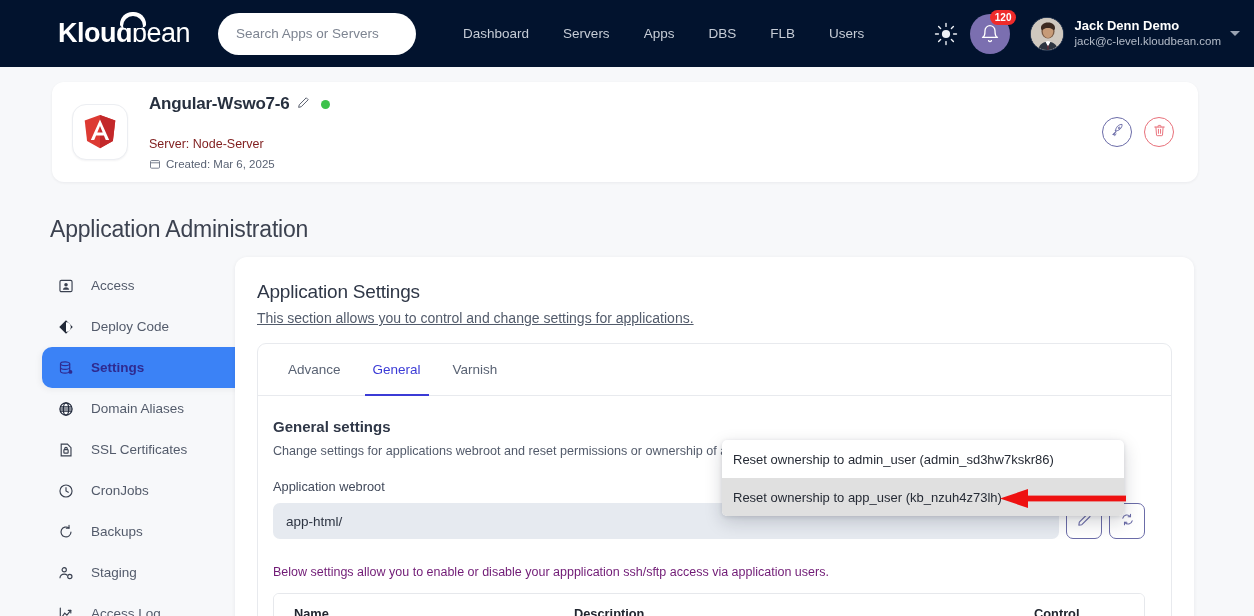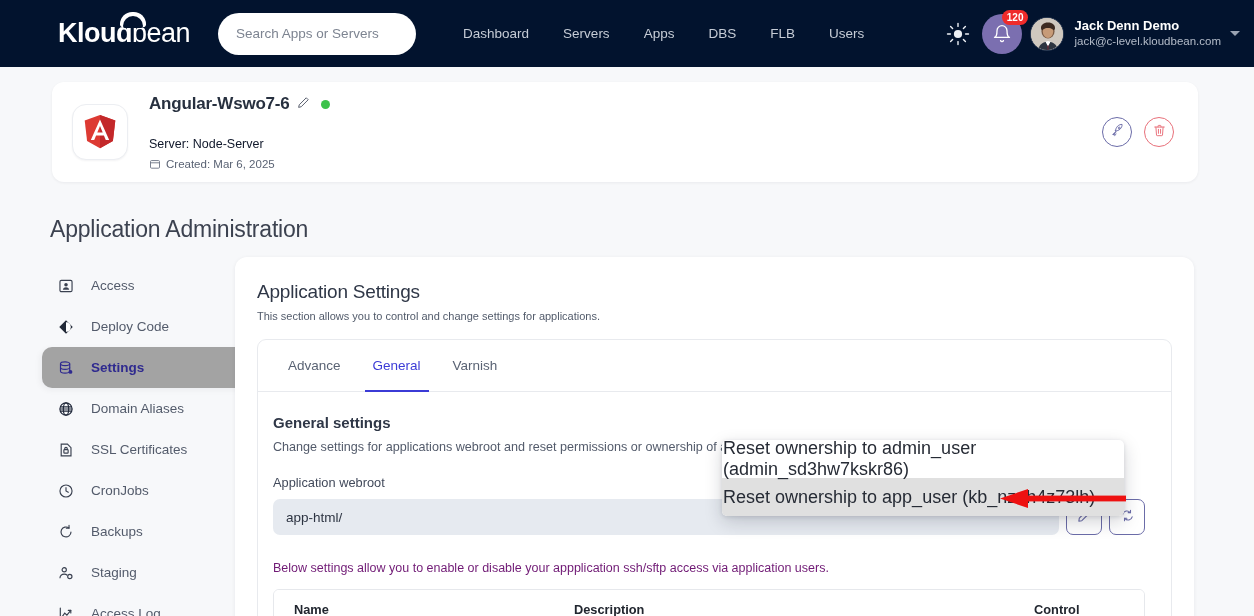--- a/index.html
+++ b/index.html
@@ -48,21 +48,21 @@
   .nav-links { display: flex; align-items: center; margin-left: 30px; }
   .nav-links a {
     color: #c6ccd6; font-size: 13.5px; text-decoration: none;
     padding: 0 17px;
   }
   .nav-right {
     margin-left: auto; display: flex; align-items: center;
     padding-right: 14px;
   }
   .sun-icon { width: 28px; height: 28px; position: relative; margin-right: 10px; }
-  .bell-wrap { position: relative; width: 40px; height: 40px; margin-right: 8px; }
+  .bell-wrap { position: relative; width: 40px; height: 40px; margin-right: 20px; }
   .bell-circle {
     width: 40px; height: 40px; border-radius: 50%;
     background: #7b6fb0;
     display: flex; align-items: center; justify-content: center;
   }
   .badge {
     position: absolute; top: -4px; right: -6px;
     background: #ef2b2b; color: #fff;
     font-size: 10px; font-weight: bold;
     border-radius: 10px; padding: 2px 5px; line-height: 1.1;
@@ -98,21 +98,21 @@
     box-shadow: 0 1px 2px rgba(16,24,40,0.05);
   }
   .app-meta { margin-left: 21px; }
   .app-title-row { display: flex; align-items: center; }
   .app-title { font-size: 17px; color: #27303f; font-weight: bold; letter-spacing: -0.2px; }
   .pencil-mini { margin-left: 7px; }
   .status-dot {
     width: 9px; height: 9px; border-radius: 50%;
     background: #3dc24b; margin-left: 11px;
   }
-  .app-server { font-size: 12.5px; color: #0f172a; margin-top: 23px; }
+  .app-server { font-size: 12.5px; color: #7f1d1d; margin-top: 23px; }
   .app-created { font-size: 11.5px; color: #5a6374; margin-top: 7px; display:flex; align-items:center; }
   .app-actions { margin-left: auto; margin-right: 24px; display: flex; gap: 12px; }
   .circle-btn {
     width: 30px; height: 30px; border-radius: 50%;
     border: 1px solid #6b6ca8; display:flex; align-items:center; justify-content:center;
     background: #fff; cursor: pointer;
   }
   .circle-btn.danger { border-color: #e8707a; }
 
   
@@ -125,35 +125,35 @@
   .sidebar {
     position: absolute; left: 42px; top: 265px; width: 215px;
   }
   .side-item {
     height: 41px; display: flex; align-items: center;
     padding-left: 16px; border-radius: 10px 0 0 10px;
     color: #535b6b; font-size: 13.5px; cursor: pointer;
   }
   .side-item .s-ico { width: 20px; display:flex; align-items:center; justify-content:flex-start; margin-right: 13px; }
   .side-item.active {
-    background: #a3a3a3; color: #2f2a8f; font-weight: bold;
+    background: #3b82f6; color: #2f2a8f; font-weight: bold;
     box-shadow: -2px 2px 6px rgba(16,24,40,0.05);
     width: 228px;
   }
 
   
   .panel {
     position: absolute; left: 235px; top: 257px;
     width: 959px; height: 420px;
     background: #ffffff; border-radius: 12px 12px 0 0;
     box-shadow: 0 1px 4px rgba(16,24,40,0.07);
     overflow: hidden;
   }
   .panel-h { font-size: 19px; color: #2f3747; margin: 24px 0 0 22px; letter-spacing: -0.2px; }
-  .panel-sub { font-size: 11px; color: #525b6b; margin: 7px 0 8px 22px; }
+  .panel-sub { font-size: 14px; color: #525b6b; margin: 7px 0 8px 22px; text-decoration: underline; }
   .tab-card {
     margin: 17px 22px 0 22px; border: 1px solid #e8eaee;
     border-radius: 9px; height: 360px; position: relative;
   }
   .tabs { display: flex; height: 52px; border-bottom: 1px solid #e8eaee; padding-left: 14px; }
   .tab {
     display: flex; align-items: center; padding: 0 16px;
     font-size: 13.5px; color: #5a6374; cursor: pointer; position: relative;
   }
   .tab.active { color: #3b3bd6; }
@@ -191,21 +191,21 @@
   
   .dropdown {
     position: absolute; left: 722px; top: 440px;
     width: 402px;
     background: #ffffff; border-radius: 5px;
     box-shadow: 0 6px 18px rgba(16,24,40,0.18), 0 1px 4px rgba(16,24,40,0.12);
     overflow: hidden; z-index: 50;
   }
   .dd-item {
     height: 38px; display: flex; align-items: center;
-    padding-left: 1px; font-size: 18px; color: #262b35;
+    padding-left: 11px; font-size: 13px; color: #262b35;
     cursor: pointer;
   }
   .dd-item.hover { background: #e0e0e0; }
 
   
   .arrow-ann {
     position: absolute; left: 1000px; top: 489px;
     width: 126px; height: 19px; z-index: 60;
   }
 </style>

